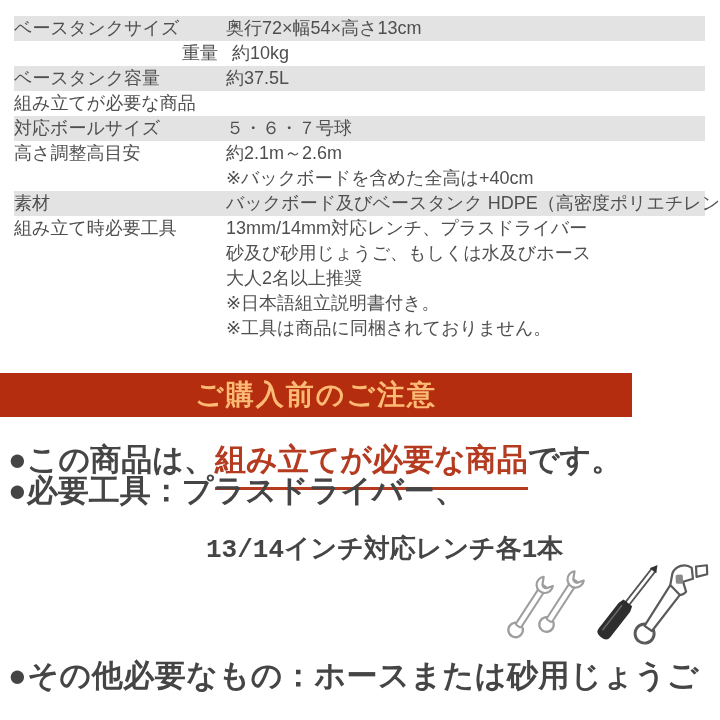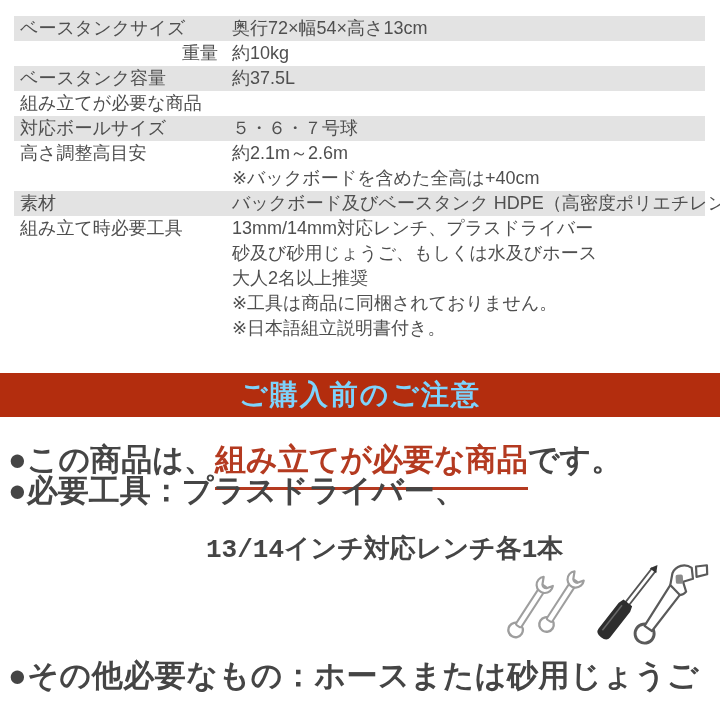--- a/index.html
+++ b/index.html
@@ -11,29 +11,29 @@
   
   .spec-table{
     position:absolute;left:14px;top:16px;width:691px;
   }
   .spec-row{
     display:flex;align-items:flex-start;
     font-size:18px;line-height:25px;color:#4f4f4f;
   }
   .spec-row:nth-child(odd){background:#e3e3e3;}
   .spec-label{
-    width:198px;flex:none;padding-left:6px;
+    width:198px;flex:none;
   }
   .spec-label.center{text-align:right;padding-left:0;width:204px;}
   .spec-value{padding-left:14px;flex:1;}
   .spec-line{white-space:nowrap;}
   
   .banner{
-    position:absolute;left:0;top:373px;width:720px;height:44px;
-    background:#b32d0e;color:#7dd3fc;
+    position:absolute;left:0;top:373px;width:632px;height:44px;
+    background:#b32d0e;color:#fdba74;
     font-size:28px;font-weight:bold;line-height:44px;text-align:center;
     letter-spacing:2px;
   }
   
   .notice-line{
     position:absolute;left:8px;right:8px;
     font-weight:bold;color:#454545;white-space:nowrap;
   }
   .b1{top:437px;font-size:31px;line-height:46px;}
   .b2{top:469px;font-size:31px;line-height:44px;}
@@ -101,22 +101,22 @@
       <div class="spec-line">バックボード及びベースタンク HDPE（高密度ポリエチレン）</div>
     </div>
   </div>
 
   <div class="spec-row">
     <div class="spec-label">組み立て時必要工具</div>
     <div class="spec-value">
       <div class="spec-line">13mm/14mm対応レンチ、プラスドライバー</div>
       <div class="spec-line">砂及び砂用じょうご、もしくは水及びホース</div>
       <div class="spec-line">大人2名以上推奨</div>
+      <div class="spec-line">※日本語組立説明書付き。</div>
       <div class="spec-line">※工具は商品に同梱されておりません。</div>
-      <div class="spec-line">※日本語組立説明書付き。</div>
     </div>
   </div>
 
 </div>
 
 <div class="banner">
   <span>ご購入前のご注意</span>
 </div>
 
 <div class="notice-line b1">

